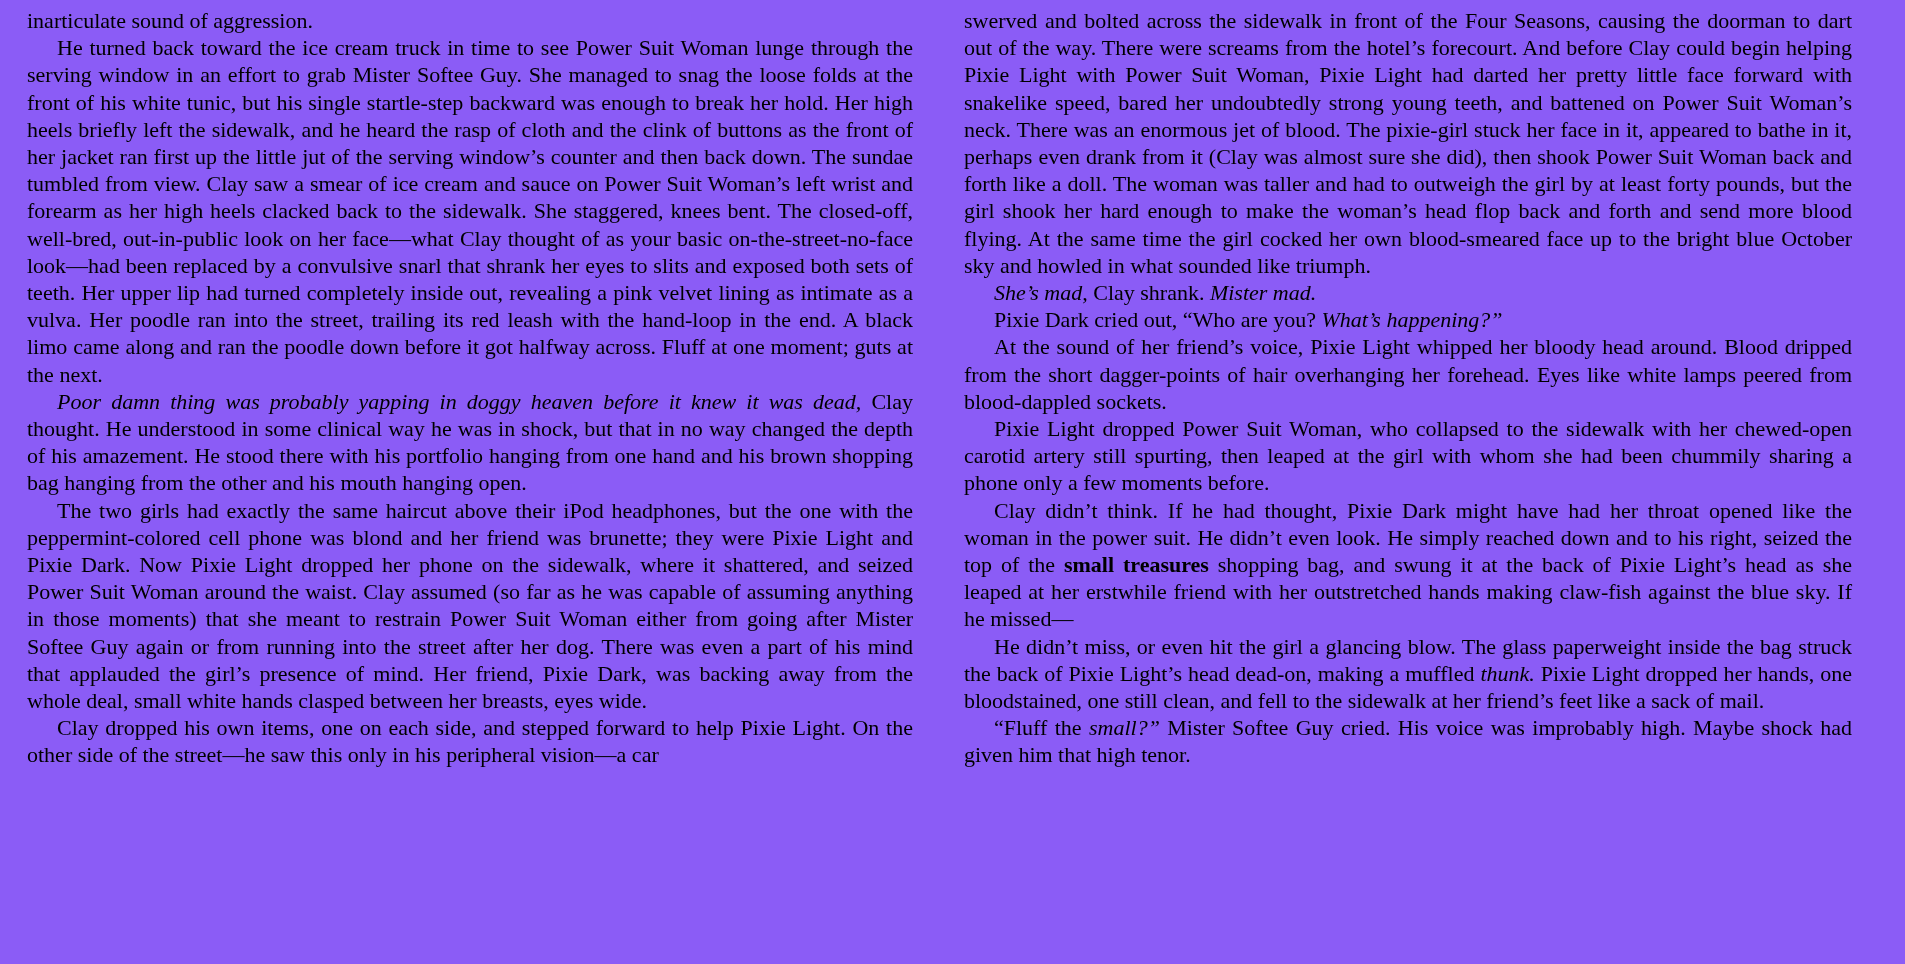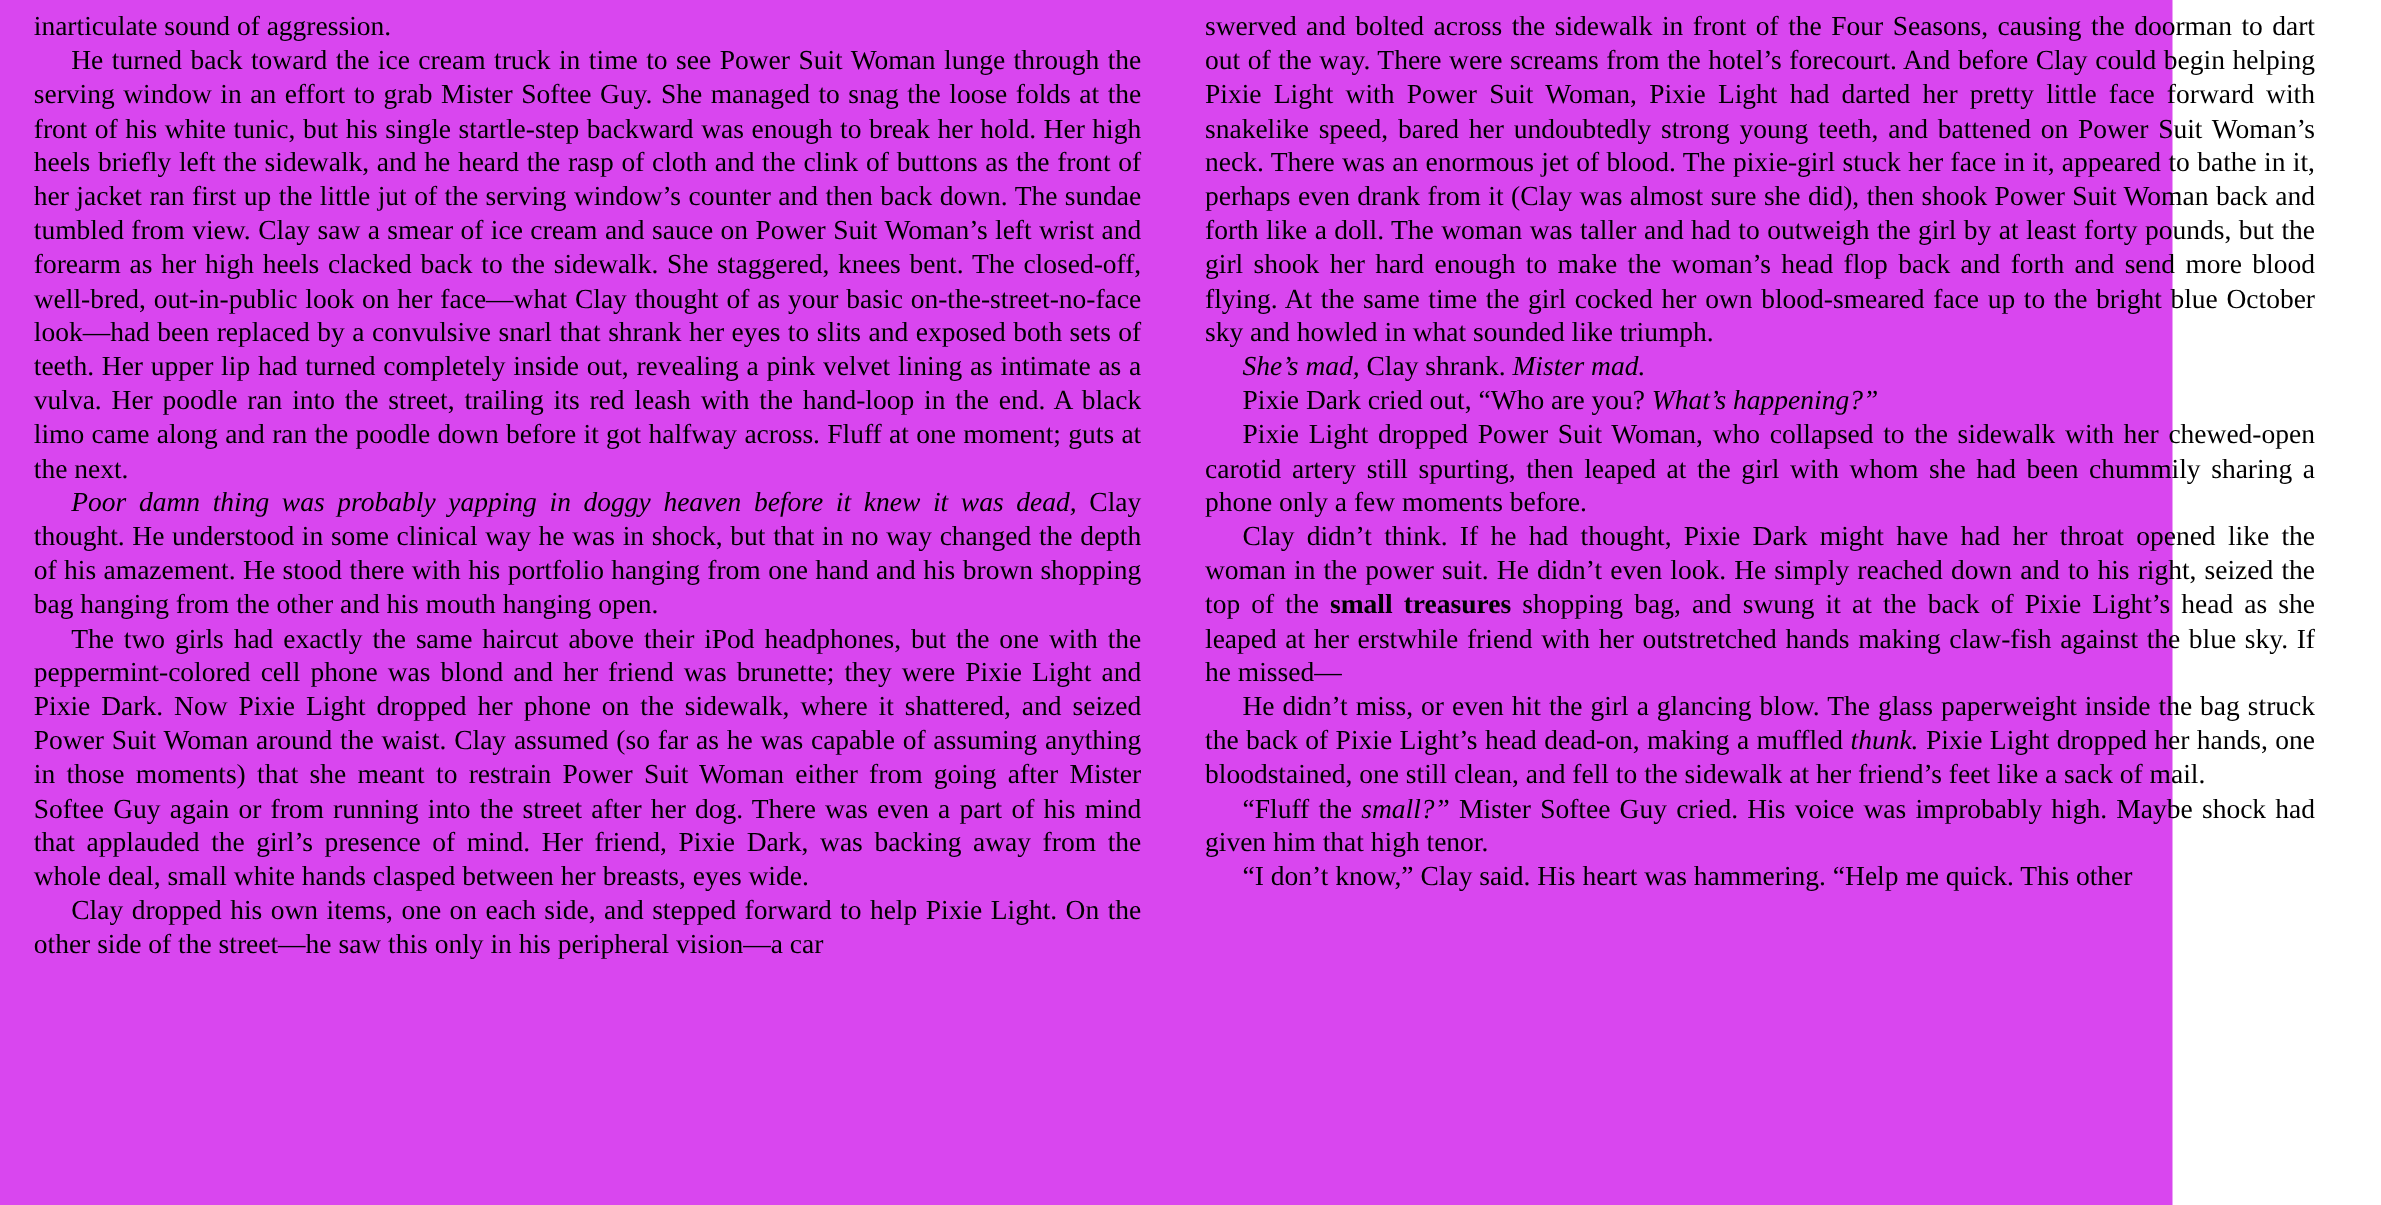--- a/index.html
+++ b/index.html
@@ -5,23 +5,23 @@
   html, body {
     margin: 0;
     padding: 0;
     background: #ffffff;
     width: 1905px;
     height: 964px;
     overflow: hidden;
   }
   .spread {
     position: relative;
-    width: 1738px;
+    width: 1905px;
     height: 964px;
-    background: #d946ef;
+    background: #8b5cf6;
     color: #000000;
     text-decoration: underline;
   }
   .page-column {
     position: absolute;
     top: 7px;
     font-family: "Liberation Serif", "DejaVu Serif", serif;
     font-size: 22px;
     line-height: 27.2px;
     color: #000000;
@@ -43,19 +43,19 @@
       <p class="para"><span class="run normal">inarticulate sound of aggression.</span></p>
       <p class="para indent"><span class="run normal">He turned back toward the ice cream truck in time to see Power Suit Woman lunge through the serving window in an effort to grab Mister Softee Guy. She managed to snag the loose folds at the front of his white tunic, but his single startle-step backward was enough to break her hold. Her high heels briefly left the sidewalk, and he heard the rasp of cloth and the clink of buttons as the front of her jacket ran first up the little jut of the serving window’s counter and then back down. The sundae tumbled from view. Clay saw a smear of ice cream and sauce on Power Suit Woman’s left wrist and forearm as her high heels clacked back to the sidewalk. She staggered, knees bent. The closed-off, well-bred, out-in-public look on her face—what Clay thought of as your basic on-the-street-no-face look—had been replaced by a convulsive snarl that shrank her eyes to slits and exposed both sets of teeth. Her upper lip had turned completely inside out, revealing a pink velvet lining as intimate as a vulva. Her poodle ran into the street, trailing its red leash with the hand-loop in the end. A black limo came along and ran the poodle down before it got halfway across. Fluff at one moment; guts at the next.</span></p>
       <p class="para indent"><span class="run italic">Poor damn thing was probably yapping in doggy heaven before it knew it was dead,</span><span class="run normal"> Clay thought. He understood in some clinical way he was in shock, but that in no way changed the depth of his amazement. He stood there with his portfolio hanging from one hand and his brown shopping bag hanging from the other and his mouth hanging open.</span></p>
       <p class="para indent"><span class="run normal">The two girls had exactly the same haircut above their iPod headphones, but the one with the peppermint-colored cell phone was blond and her friend was brunette; they were Pixie Light and Pixie Dark. Now Pixie Light dropped her phone on the sidewalk, where it shattered, and seized Power Suit Woman around the waist. Clay assumed (so far as he was capable of assuming anything in those moments) that she meant to restrain Power Suit Woman either from going after Mister Softee Guy again or from running into the street after her dog. There was even a part of his mind that applauded the girl’s presence of mind. Her friend, Pixie Dark, was backing away from the whole deal, small white hands clasped between her breasts, eyes wide.</span></p>
       <p class="para indent"><span class="run normal">Clay dropped his own items, one on each side, and stepped forward to help Pixie Light. On the other side of the street—he saw this only in his peripheral vision—a car</span></p>
     </div>
   <div class="page-column right">
       <p class="para"><span class="run normal">swerved and bolted across the sidewalk in front of the Four Seasons, causing the doorman to dart out of the way. There were screams from the hotel’s forecourt. And before Clay could begin helping Pixie Light with Power Suit Woman, Pixie Light had darted her pretty little face forward with snakelike speed, bared her undoubtedly strong young teeth, and battened on Power Suit Woman’s neck. There was an enormous jet of blood. The pixie-girl stuck her face in it, appeared to bathe in it, perhaps even drank from it (Clay was almost sure she did), then shook Power Suit Woman back and forth like a doll. The woman was taller and had to outweigh the girl by at least forty pounds, but the girl shook her hard enough to make the woman’s head flop back and forth and send more blood flying. At the same time the girl cocked her own blood-smeared face up to the bright blue October sky and howled in what sounded like triumph.</span></p>
       <p class="para indent"><span class="run italic">She’s mad,</span><span class="run normal"> Clay shrank. </span><span class="run italic">Mister mad.</span></p>
       <p class="para indent"><span class="run normal">Pixie Dark cried out, “Who are you? </span><span class="run italic">What’s happening?”</span></p>
+      <p class="para indent"><span class="run normal">At the sound of her friend’s voice, Pixie Light whipped her bloody head around. Blood dripped from the short dagger-points of hair overhanging her forehead. Eyes like white lamps peered from blood-dappled sockets.</span></p>
       <p class="para indent"><span class="run normal">Pixie Light dropped Power Suit Woman, who collapsed to the sidewalk with her chewed-open carotid artery still spurting, then leaped at the girl with whom she had been chummily sharing a phone only a few moments before.</span></p>
       <p class="para indent"><span class="run normal">Clay didn’t think. If he had thought, Pixie Dark might have had her throat opened like the woman in the power suit. He didn’t even look. He simply reached down and to his right, seized the top of the </span><span class="run bold">small treasures</span><span class="run normal"> shopping bag, and swung it at the back of Pixie Light’s head as she leaped at her erstwhile friend with her outstretched hands making claw-fish against the blue sky. If he missed—</span></p>
       <p class="para indent"><span class="run normal">He didn’t miss, or even hit the girl a glancing blow. The glass paperweight inside the bag struck the back of Pixie Light’s head dead-on, making a muffled </span><span class="run italic">thunk.</span><span class="run normal"> Pixie Light dropped her hands, one bloodstained, one still clean, and fell to the sidewalk at her friend’s feet like a sack of mail.</span></p>
       <p class="para indent"><span class="run normal">“Fluff the </span><span class="run italic">small?”</span><span class="run normal"> Mister Softee Guy cried. His voice was improbably high. Maybe shock had given him that high tenor.</span></p>
-      <p class="para indent"><span class="run normal">“I don’t know,” Clay said. His heart was hammering. “Help me quick. This other</span></p>
     </div>
 </div>
 
 </body></html>

